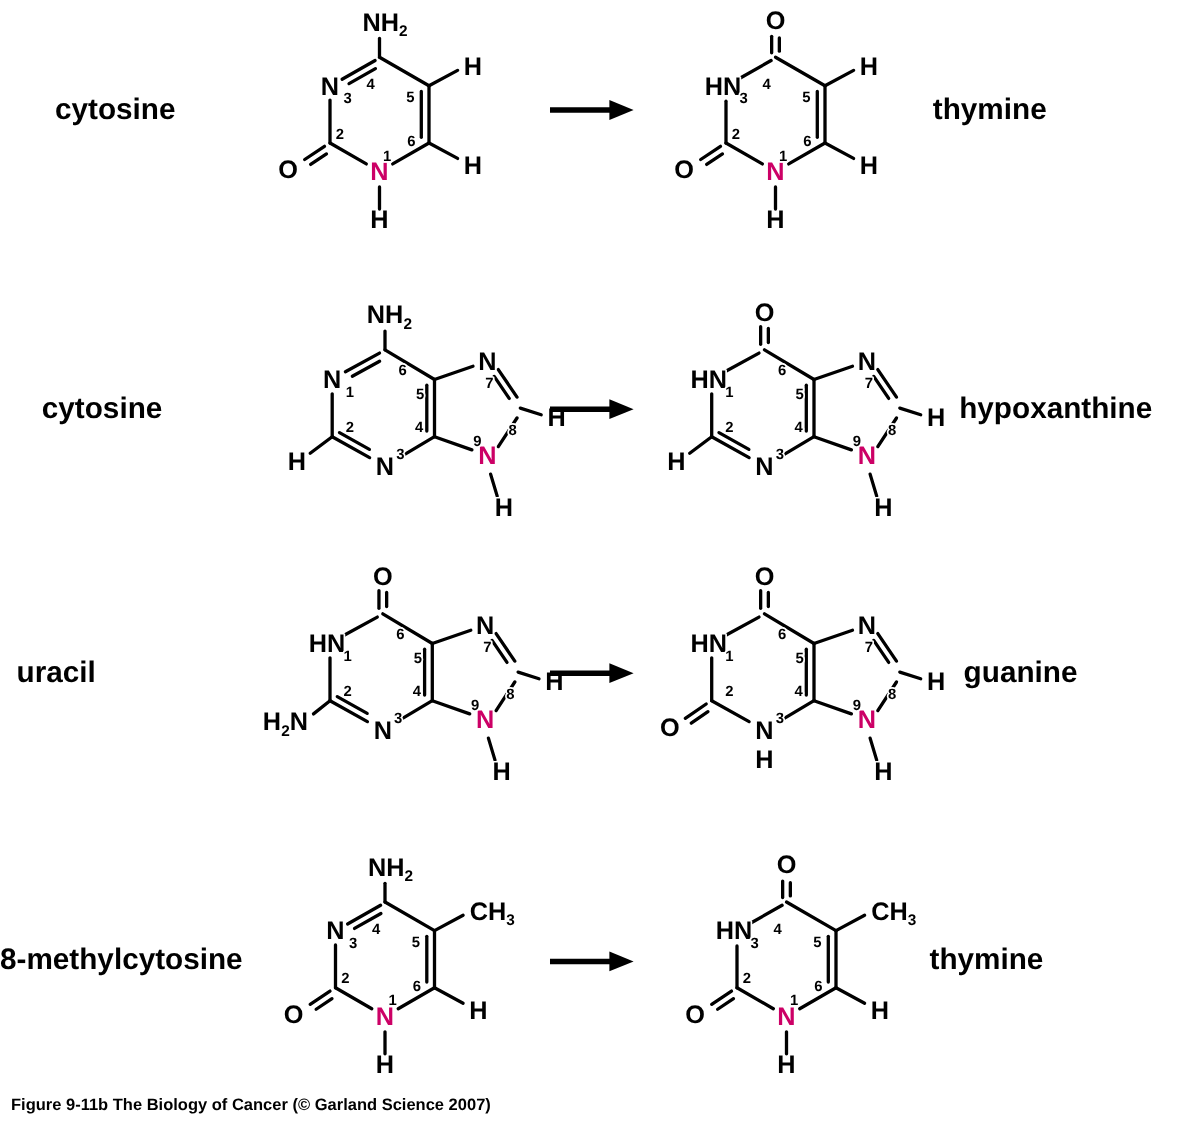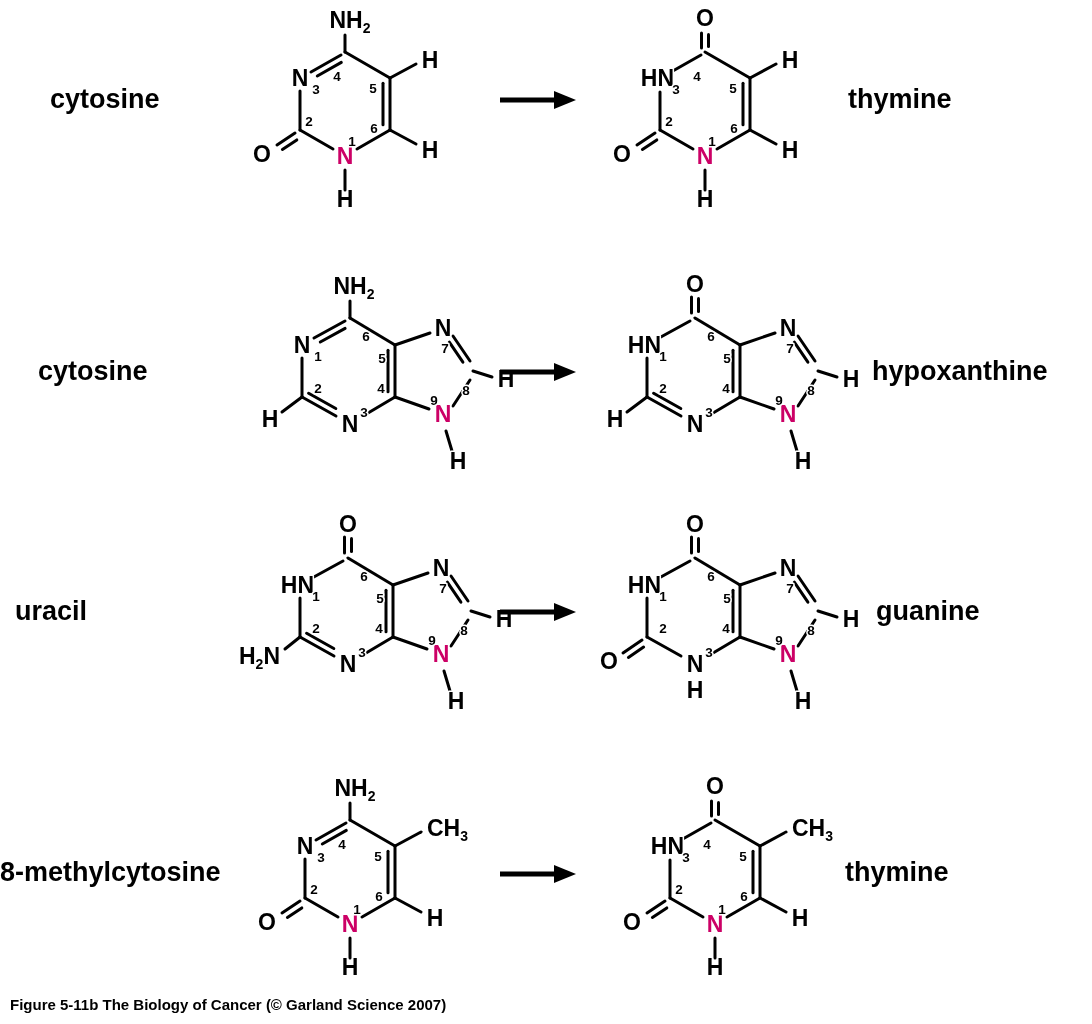--- a/index.html
+++ b/index.html
@@ -311,15 +311,15 @@
       <text x="105" y="205" fill="#000000" font-size="23" text-anchor="middle"><tspan>H</tspan></text>
       <text x="76" y="92" fill="#000000" font-size="13.5" text-anchor="middle">3</text>
       <text x="97" y="79" fill="#000000" font-size="13.5" text-anchor="middle">4</text>
       <text x="133" y="91" fill="#000000" font-size="13.5" text-anchor="middle">5</text>
       <text x="134" y="131" fill="#000000" font-size="13.5" text-anchor="middle">6</text>
       <text x="112" y="144" fill="#000000" font-size="13.5" text-anchor="middle">1</text>
       <text x="69" y="124" fill="#000000" font-size="13.5" text-anchor="middle">2</text>
     </svg>
   <div class="mol-name abs" style="left:845px;top:858px">thymine</div>
 
-  <div class="caption abs" style="left:10px;top:996px">Figure 5-11b  The Biology of Cancer (© Garland Science 2007)</div>
+  <div class="caption abs" style="left:10px;top:996px">Figure 9-11b  The Biology of Cancer (© Garland Science 2007)</div>
 
 </div>
 
 </body></html>

